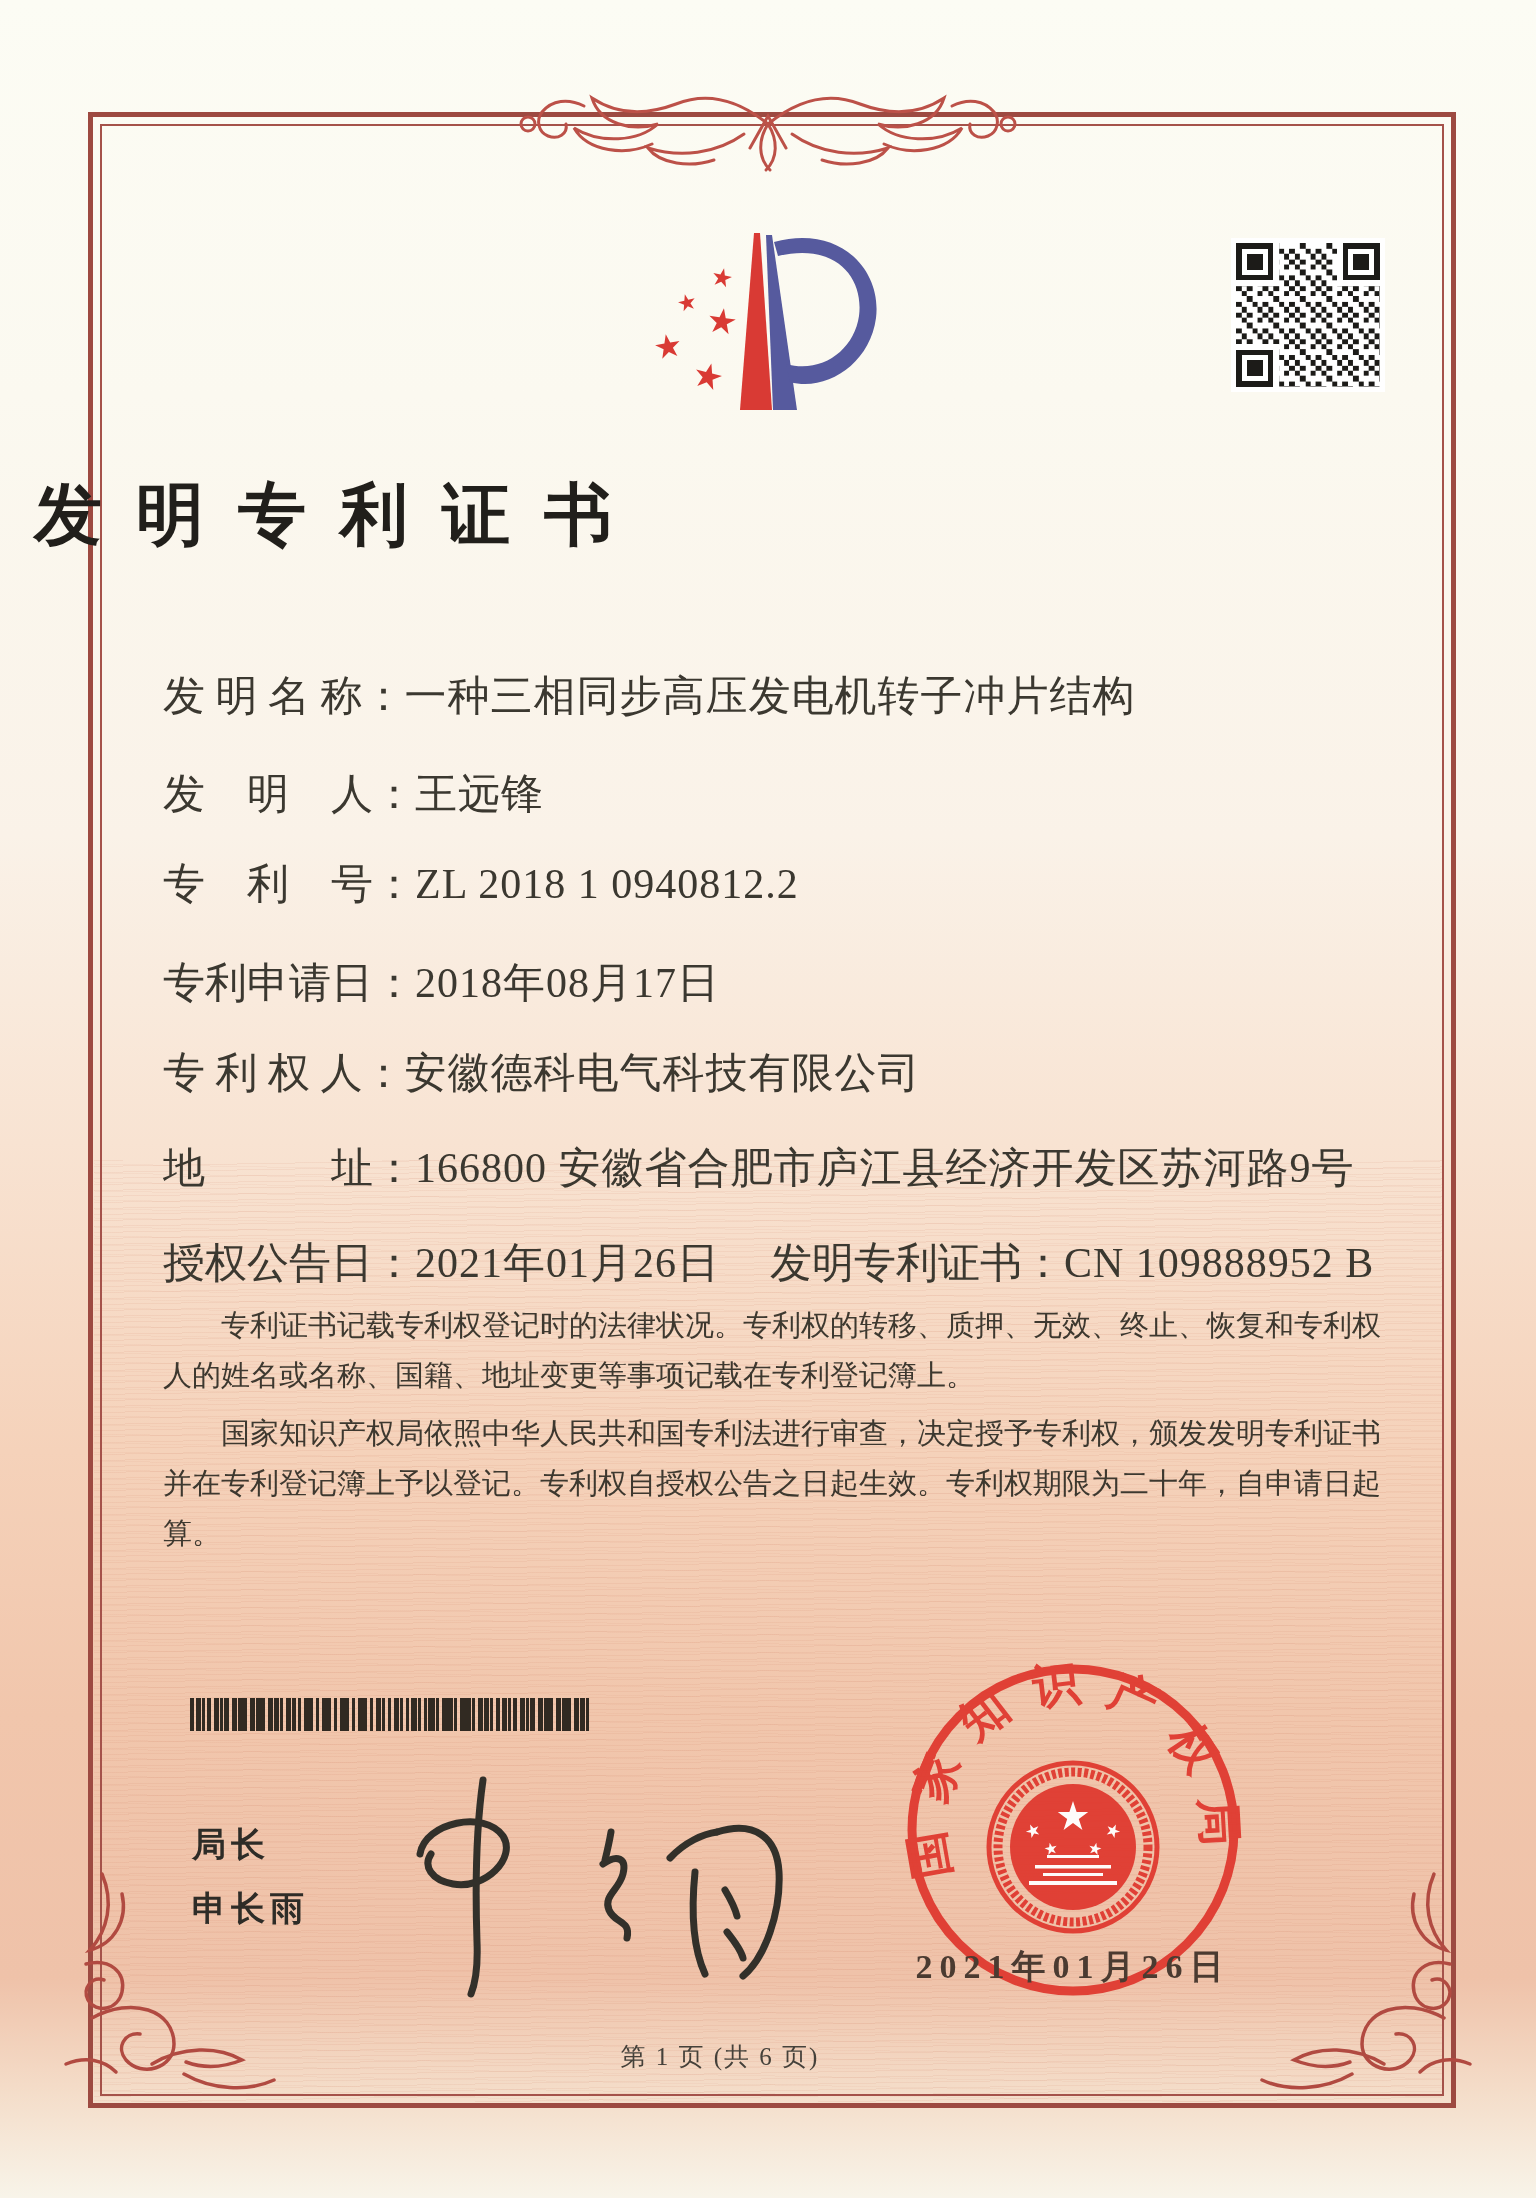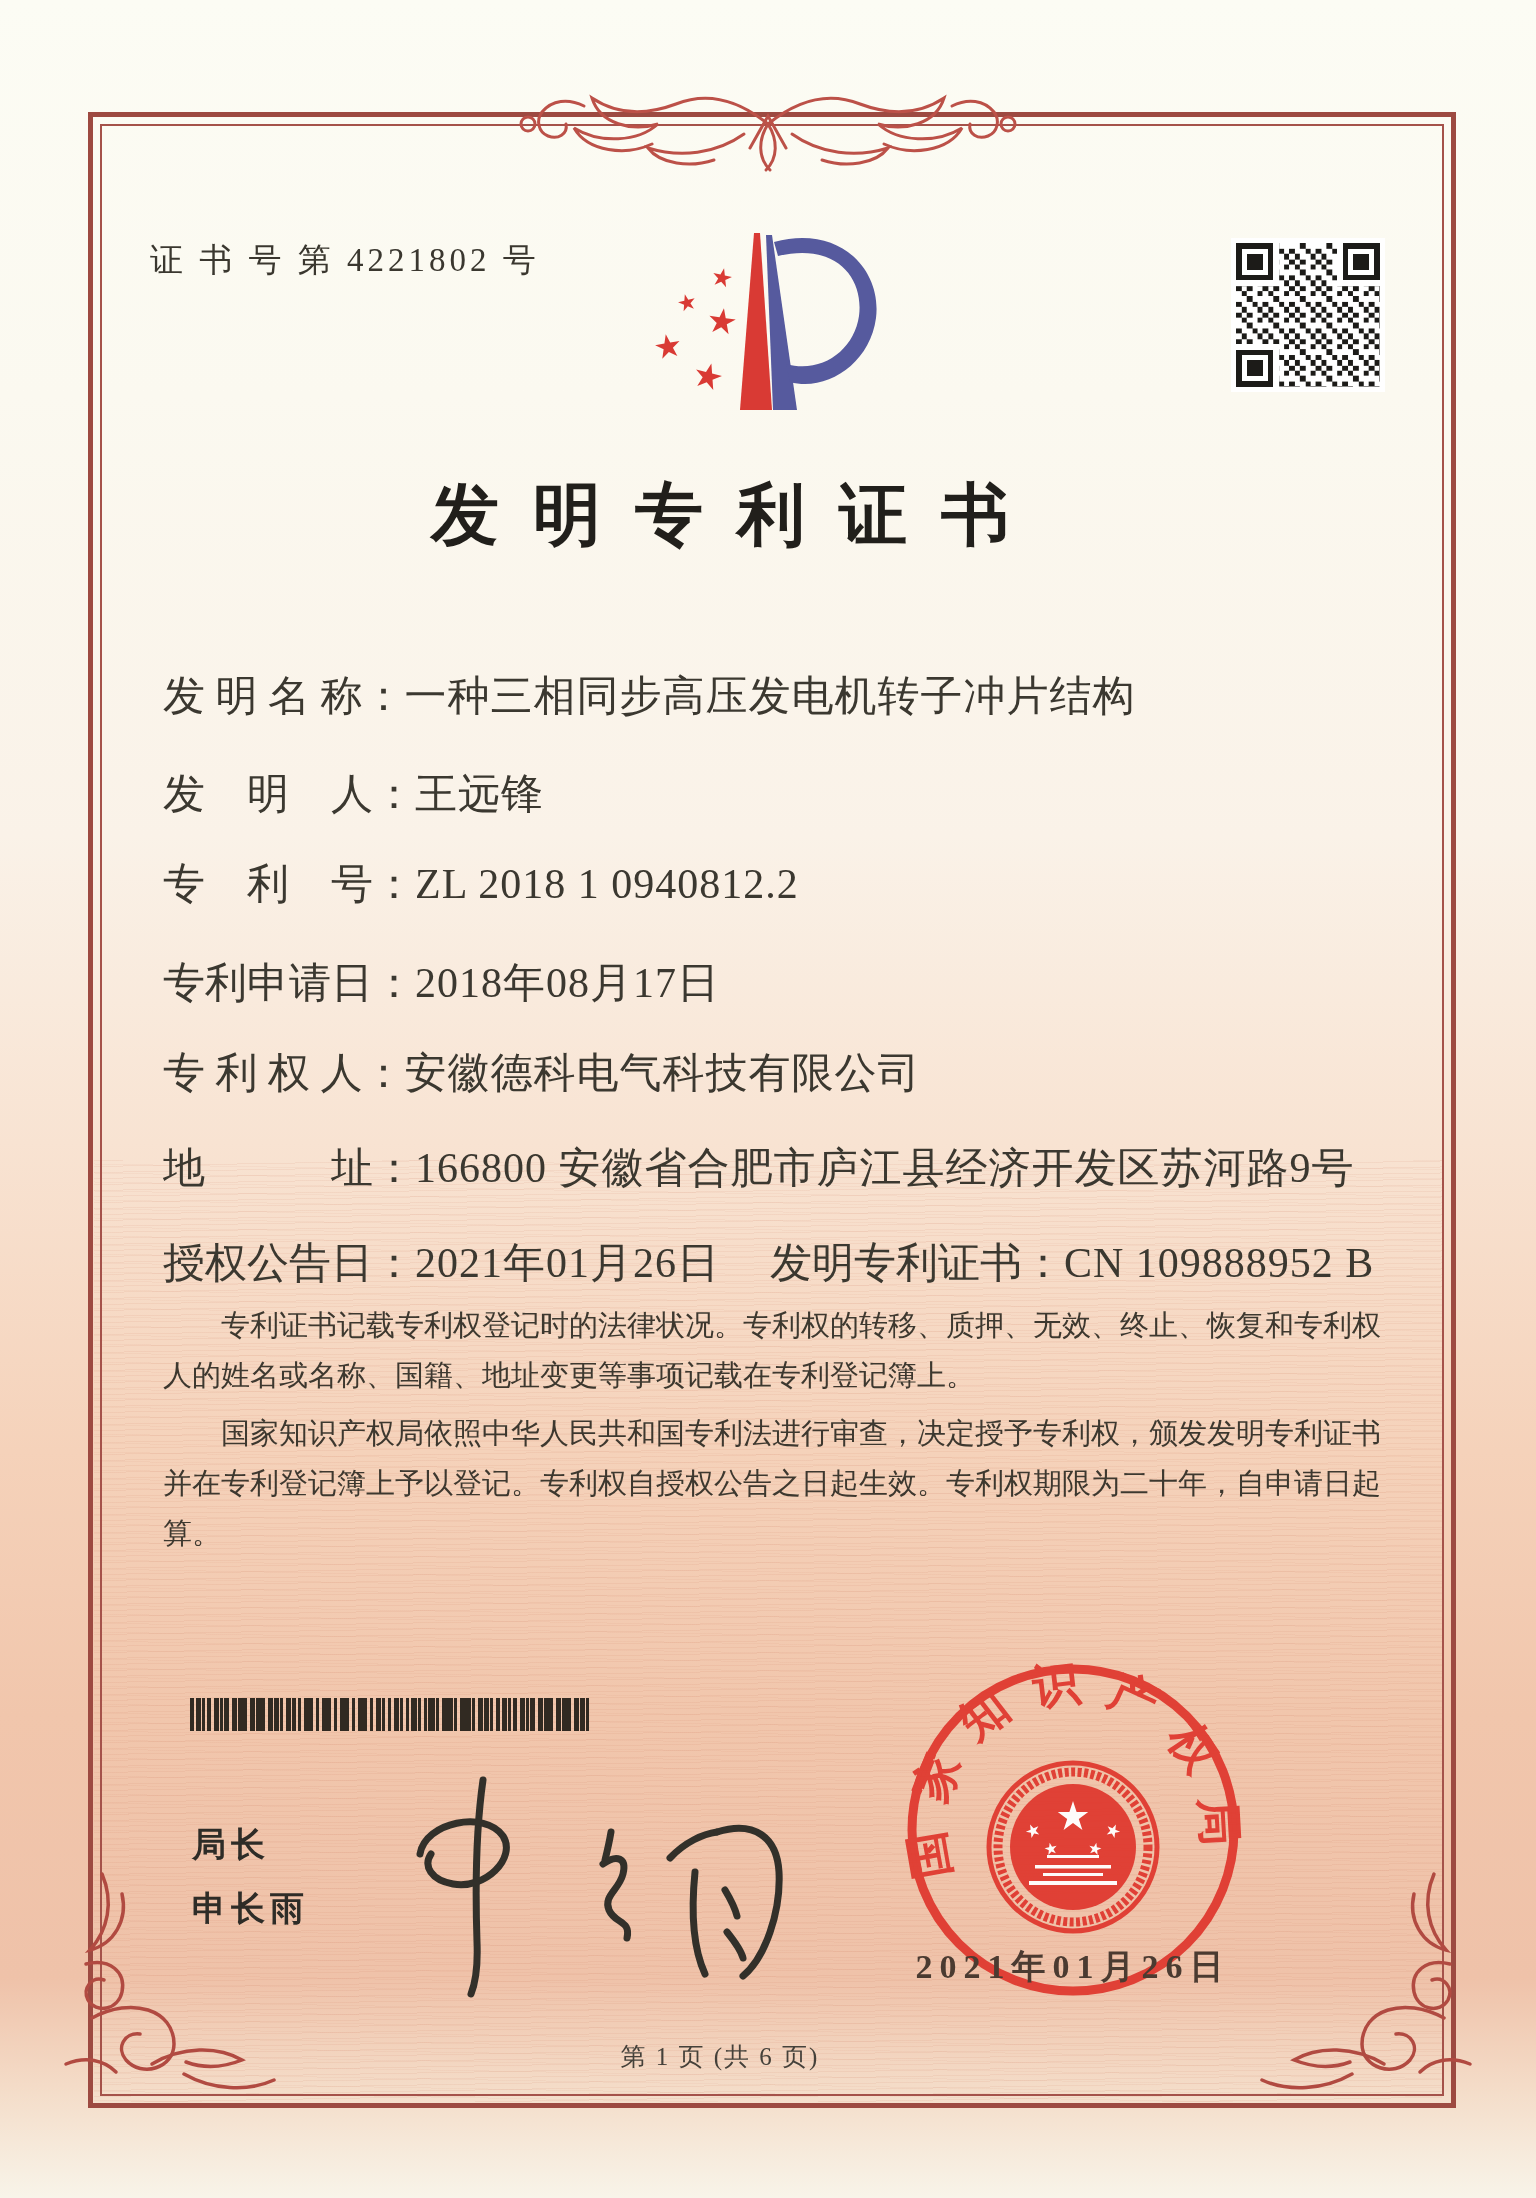--- a/index.html
+++ b/index.html
@@ -5,21 +5,21 @@
   html,body{margin:0;padding:0;background:#9b9b93;}
   .page{position:relative;width:1536px;height:2198px;overflow:hidden;margin:0 auto;
     font-family:"Liberation Serif","DejaVu Serif",serif;color:#35322c;
     background:linear-gradient(180deg,#fcfcf4 0%,#fbf9f0 18%,#faf2e8 38%,#f8e3d2 52%,#f5d2ba 66%,#f1c6ac 78%,#efc2a9 90%,#f4dcc8 95%,#f8f4e9 100%);}
   .waves{position:absolute;left:94px;top:1160px;width:1348px;height:942px;pointer-events:none;
     background:repeating-linear-gradient(179deg,rgba(198,106,78,.09) 0 1px,rgba(0,0,0,0) 1px 6px),
                repeating-linear-gradient(181deg,rgba(198,106,78,.06) 0 1px,rgba(0,0,0,0) 1px 9px);}
   .frame-outer{position:absolute;left:88px;top:112px;width:1358px;height:1986px;border:5px solid #9d4a41;}
   .frame-inner{position:absolute;left:7px;top:7px;right:7px;bottom:7px;border:2px solid #a5524a;}
   .certno{position:absolute;left:150px;top:238px;font-size:33px;letter-spacing:4px;color:#3a372f;}
-  .title{position:absolute;left:0;top:470px;width:1440px;text-align:center;font-size:68px;font-weight:700;
+  .title{position:absolute;left:0;top:470px;width:1440px;text-align:left;font-size:68px;font-weight:700;
     letter-spacing:.5em;text-indent:.5em;color:#211f1b;}
   .logo{position:absolute;left:640px;top:222px;width:250px;height:215px;}
   .qr{position:absolute;left:1231px;top:238px;width:154px;height:154px;}
   .rows{position:absolute;left:163px;top:668px;width:1230px;}
   .row{position:absolute;left:0;white-space:nowrap;font-size:42px;color:#3b3830;}
   .r0{top:0}.r1{top:98px}.r2{top:188px}.r3{top:287px}.r4{top:377px}.r5{top:472px}.rgrant{top:567px;width:1230px;}
   .fvalue{letter-spacing:1px;}
   .grant2{position:absolute;left:607px;top:0;white-space:nowrap;}
   .paras{position:absolute;left:163px;top:1300px;width:1218px;font-size:29px;line-height:50px;
     text-align:justify;color:#3d382f;}
@@ -80,21 +80,20 @@
     <g stroke="#b14a41" fill="none" stroke-width="3.5" stroke-linecap="round">
       <path d="M46,6 C58,34 52,62 34,82 C58,76 72,52 66,26"></path>
       <path d="M30,96 C54,90 70,104 66,124 C62,142 40,146 32,132 C26,120 36,108 48,112"></path>
       <path d="M36,150 C76,128 118,142 118,176 C118,200 86,210 70,192 C60,180 68,164 84,166"></path>
       <path d="M96,196 C126,178 162,178 186,192 C166,200 146,200 130,194"></path>
       <path d="M128,206 C156,222 192,224 218,212"></path>
       <path d="M10,196 C30,188 48,192 60,204"></path>
     </g>
   </svg>
 
-  <div class="certno">证 书 号 第 4221802 号</div>
 
   <svg class="logo" viewBox="0 0 250 215">
     <defs>
       <polygon id="star" points="0,-10 2.25,-3.09 9.51,-3.09 3.63,1.18 5.88,8.09 0,3.82 -5.88,8.09 -3.63,1.18 -9.51,-3.09 -2.25,-3.09"></polygon>
     </defs>
     <g fill="#d93a34">
       <use href="#star" transform="translate(82,56) scale(1.0) rotate(12)"></use>
       <use href="#star" transform="translate(47,81) scale(0.9) rotate(-14)"></use>
       <use href="#star" transform="translate(82,100) scale(1.4) rotate(8)"></use>
       <use href="#star" transform="translate(28,125) scale(1.3) rotate(-10)"></use>

